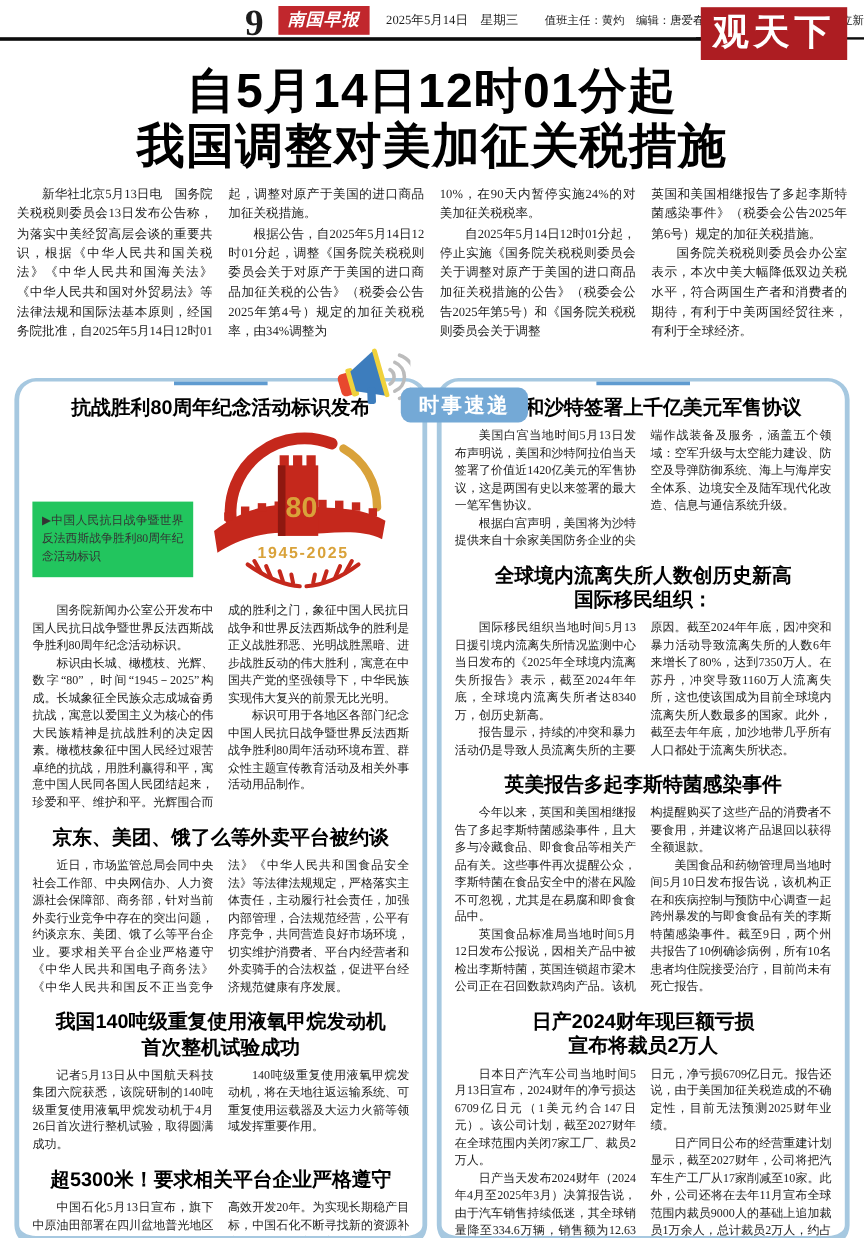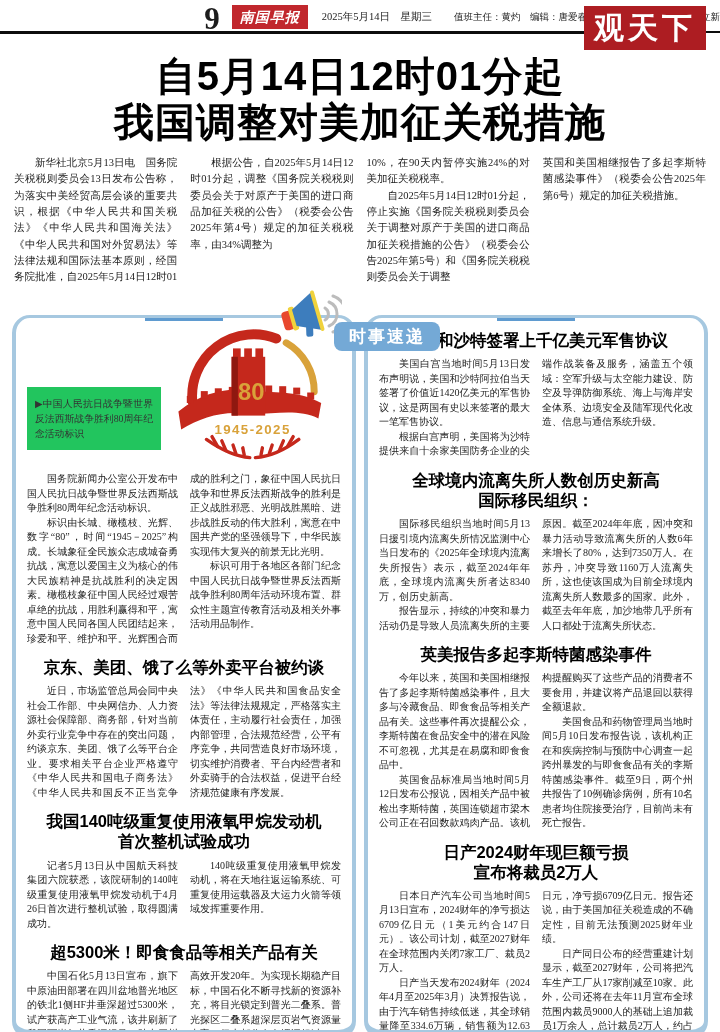--- a/index.html
+++ b/index.html
@@ -65,28 +65,30 @@
 <div class="headline">
   <div>自5月14日12时01分起</div>
   <div>我国调整对美加征关税措施</div>
 </div>
 
 <div class="lead-cols">
   <div class="lead-col">
     <p class="indent">新华社北京5月13日电　国务院关税税则委员会13日发布公告称，为落实中美经贸高层会谈的重要共识，根据《中华人民共和国关税法》《中华人民共和国海关法》《中华人民共和国对外贸易法》等法律法规和国际法基本原则，经国务院批准，自2025年5月14日12时01分</p>
   </div>
   <div class="lead-col">
+    <p>起，调整对原产于美国的进口商品加征关税措施。</p>
     <p class="indent">根据公告，自2025年5月14日12时01分起，调整《国务院关税税则委员会关于对原产于美国的进口商品加征关税的公告》（税委会公告2025年第4号）规定的加征关税税率，由34%调整为</p>
   </div>
   <div class="lead-col">
     <p>10%，在90天内暂停实施24%的对美加征关税税率。</p>
     <p class="indent">自2025年5月14日12时01分起，停止实施《国务院关税税则委员会关于调整对原产于美国的进口商品加征关税措施的公告》（税委会公告2025年第5号）和《国务院关税税则委员会关于调整</p>
   </div>
   <div class="lead-col">
     <p>英国和美国相继报告了多起李斯特菌感染事件》（税委会公告2025年第6号）规定的加征关税措施。</p>
+    <p class="indent">国务院关税税则委员会办公室表示，本次中美大幅降低双边关税水平，符合两国生产者和消费者的期待，有利于中美两国经贸往来，有利于全球经济。</p>
   </div>
 </div>
 
 <div class="panels">
 
   <div class="ticker">
     <span>
       <svg width="62" height="52" viewBox="0 0 62 52">
         <g stroke="#bcbcbc" stroke-width="3" fill="none" stroke-linecap="round">
           <path d="M45,19 A7,7 0 0 1 45,31"></path>
@@ -106,20 +108,21 @@
   </div>
   <div class="ticker-dashes">
       <span></span>
       <span></span>
     </div>
 
   <div class="panel">
     <div class="tab">国内</div>
 
     <div class="art">
+      <div class="art-title">抗战胜利80周年纪念活动标识发布</div>
       <div class="fig-row">
         <div class="caption-box">▶中国人民抗日战争暨世界反法西斯战争胜利80周年纪念活动标识</div>
         <div class="logo-wrap">
           <svg width="178" height="140" viewBox="0 0 120 100">
             <path d="M16,54 A44,44 0 0 1 76,9" stroke="#c5281c" stroke-width="7" fill="none" stroke-linecap="round"></path>
             <path d="M83,12 A40,40 0 0 1 103,47" stroke="#d9a23a" stroke-width="5" fill="none" stroke-linecap="round"></path>
             <path d="M6,61 C24,47 42,44 56,46 L56,63 C40,60 22,65 8,74 Z" fill="#c5281c"></path>
             <path d="M58,46 C76,48 92,46 108,55 L106,66 C92,59 74,63 58,63 Z" fill="#c5281c"></path>
             <g fill="#c5281c">
               <rect x="12" y="50" width="5" height="5"></rect>
@@ -174,21 +177,21 @@
         <div>我国140吨级重复使用液氧甲烷发动机</div>
         <div>首次整机试验成功</div>
       </div>
       <div class="art-body">
         <p>记者5月13日从中国航天科技集团六院获悉，该院研制的140吨级重复使用液氧甲烷发动机于4月26日首次进行整机试验，取得圆满成功。</p>
         <p>140吨级重复使用液氧甲烷发动机，将在天地往返运输系统、可重复使用运载器及大运力火箭等领域发挥重要作用。</p>
       </div>
     </div>
 
     <div class="art">
-      <div class="art-title">超5300米！即食食品等相关产品有关</div>
+      <div class="art-title">超5300米！要求相关平台企业严格遵守</div>
       <div class="art-body">
         <p>中国石化5月13日宣布，旗下中原油田部署在四川盆地普光地区的铁北1侧HF井垂深超过5300米，试产获高产工业气流，该井刷新了我国页岩气井垂深纪录，助力四川盆地超深层页岩气开发。</p>
         <p>普光气田是我国首个实现规模开发的特大型深层高含硫气田，已高效开发20年。为实现长期稳产目标，中国石化不断寻找新的资源补充，将目光锁定到普光二叠系。普光探区二叠系超深层页岩气资源量丰富，但大都分布在埋深超过4500米的超深领域，追踪难度极大，被业界视为“深地禁区”。</p>
       </div>
     </div>
   </div>
 
   <div class="panel">
     <div class="tab">国际</div>
 

